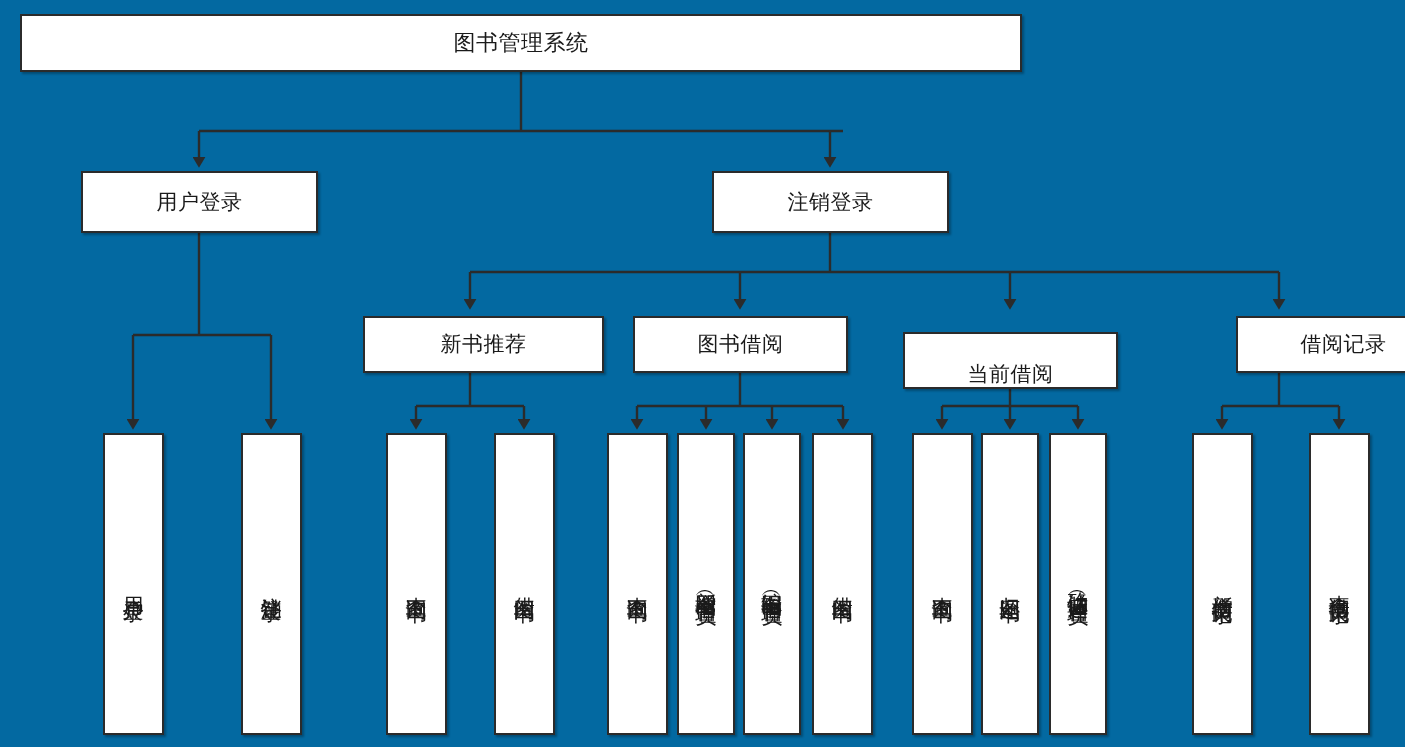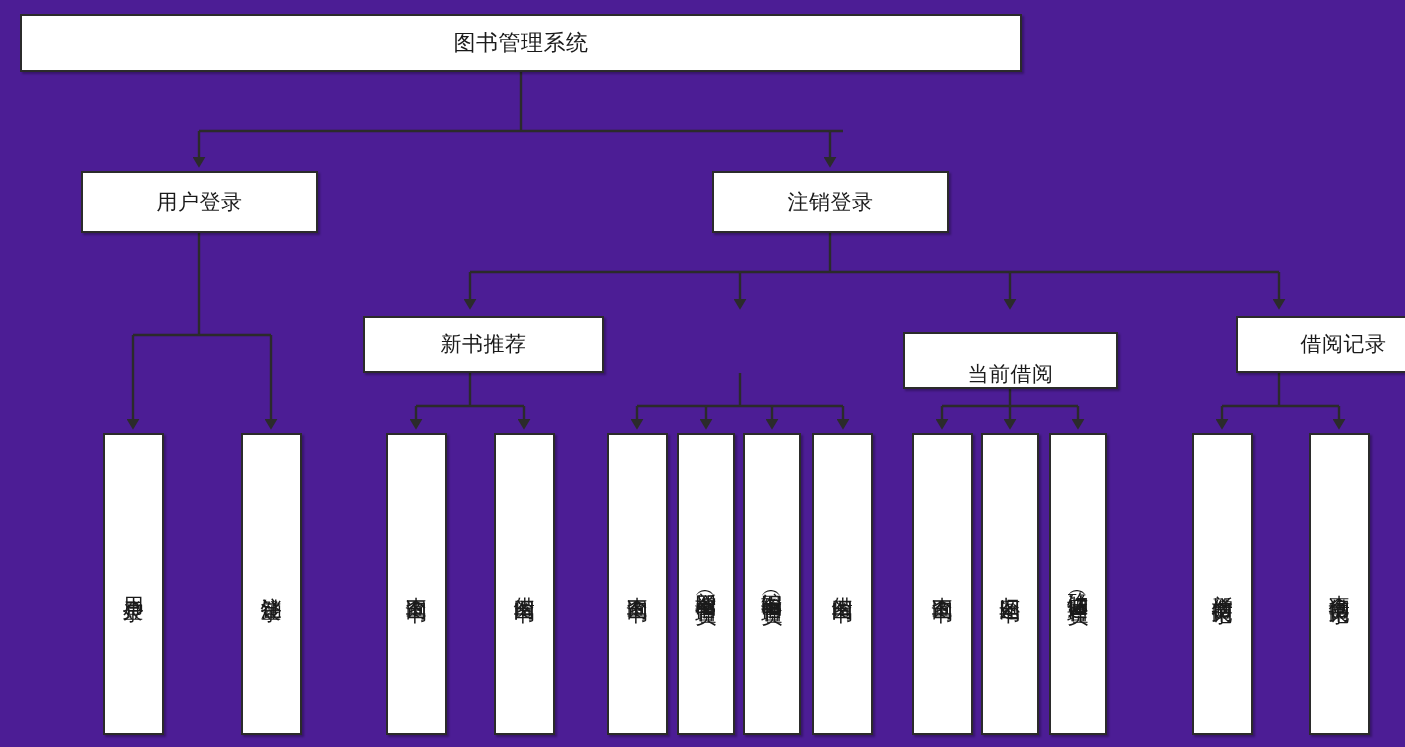--- a/index.html
+++ b/index.html
@@ -4,21 +4,21 @@
 <style>
   html, body {
     margin: 0;
     padding: 0;
     background: #ffffff;
   }
   #canvas {
     position: relative;
     width: 1405px;
     height: 747px;
-    background: #4c1d95;
+    background: #0369a1;
     font-family: "Liberation Sans", "DejaVu Sans", sans-serif;
     overflow: hidden;
   }
   svg#wires {
     position: absolute;
     left: 0;
     top: 0;
     width: 1405px;
     height: 747px;
     pointer-events: none;
@@ -132,20 +132,23 @@
   <div class="node h" style="left:81px; top:171px; width:237px; height:62px;">
     <span class="lbl">用户登录</span>
   </div>
   <div class="node h" style="left:712px; top:171px; width:237px; height:62px;">
     <span class="lbl">注销登录</span>
   </div>
 
   <div class="node h" style="left:363px; top:316px; width:241px; height:57px;">
     <span class="lbl">新书推荐</span>
   </div>
+  <div class="node h" style="left:633px; top:316px; width:215px; height:57px;">
+    <span class="lbl">图书借阅</span>
+  </div>
   <div class="node h" style="left:903px; top:332px; width:215px; height:57px;align-items:flex-end;">
     <span class="lbl">当前借阅</span>
   </div>
   <div class="node h" style="left:1236px; top:316px; width:215px; height:57px;">
     <span class="lbl">借阅记录</span>
   </div>
 
   <div class="node v" style="left:103px; top:433px; width:61px; height:302px;">
     <span class="lbl">用户登录</span>
   </div>

